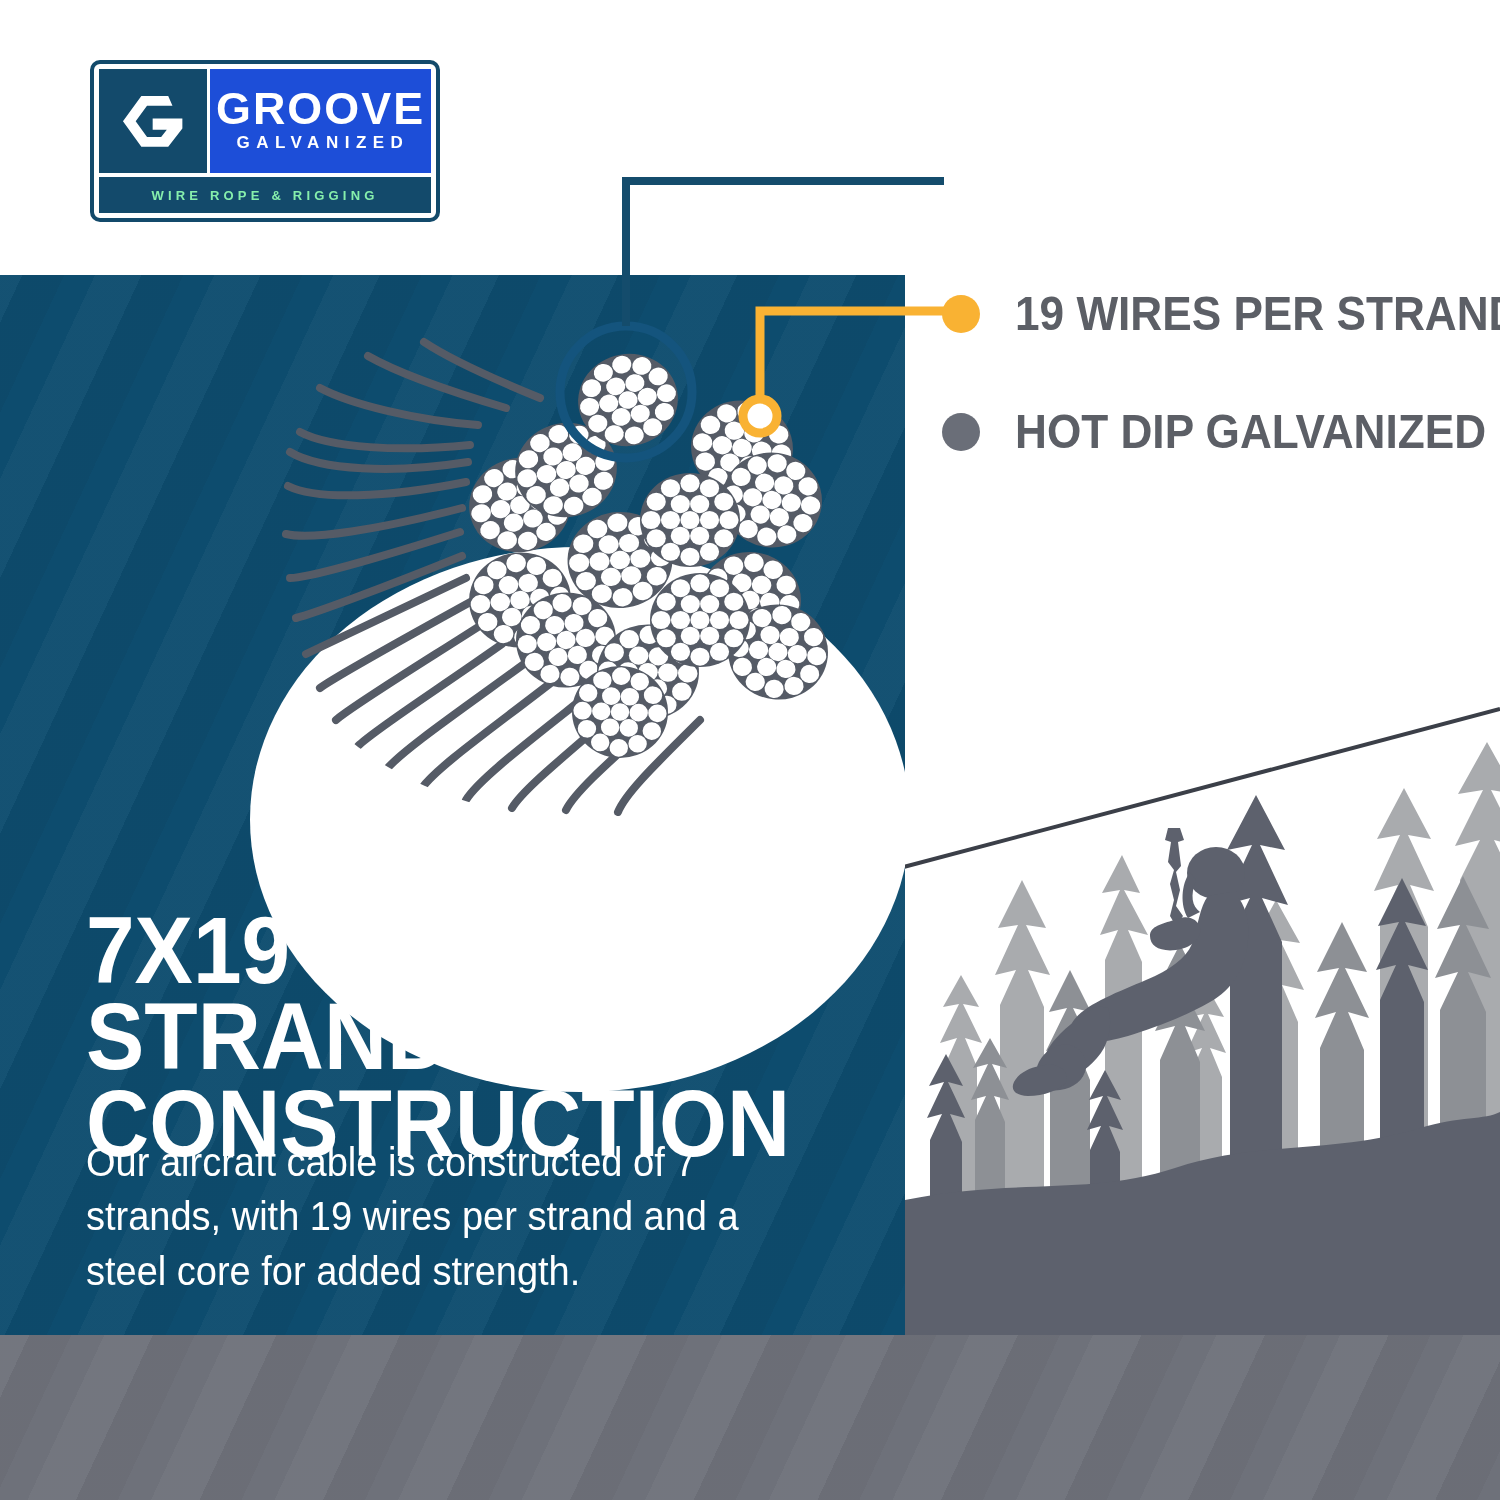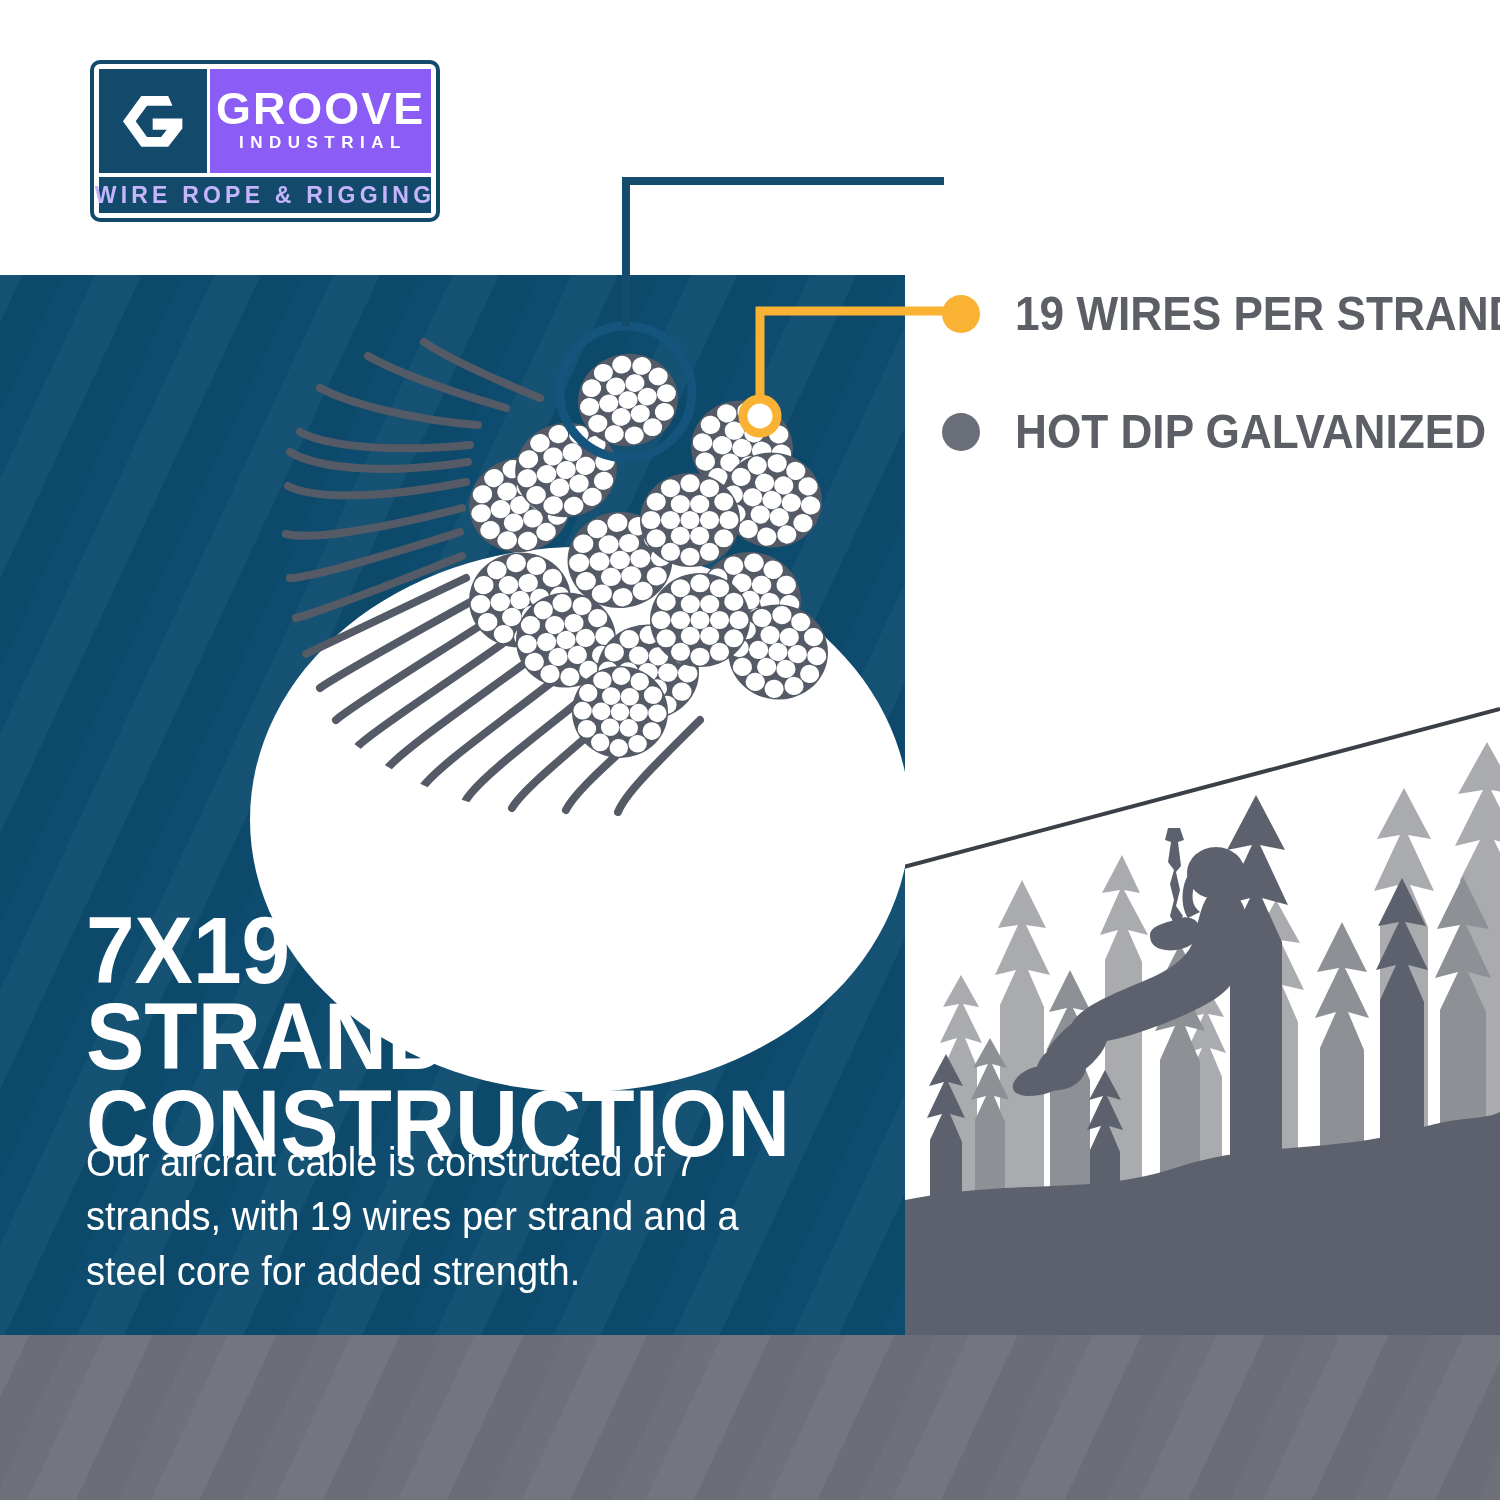--- a/index.html
+++ b/index.html
@@ -8,29 +8,29 @@
   .canvas{position:relative;width:1500px;height:1500px;overflow:hidden;background:#ffffff;}
 
   
   .logo{position:absolute;left:90px;top:60px;width:350px;height:162px;
         border:4px solid #134a6b;border-radius:10px;background:#ffffff;padding:5px;box-sizing:border-box;}
   .logo-inner{display:flex;flex-direction:column;width:100%;height:100%;}
   .logo-top{display:flex;flex:1 1 auto;min-height:0;}
   .logo-mark{width:36%;background:#134a6b;display:flex;align-items:center;justify-content:center;
              border-right:3px solid #ffffff;}
   .logo-mark svg{width:68%;height:68%;display:block;}
-  .logo-word{flex:1 1 auto;background:#8b5cf6;display:flex;flex-direction:column;
+  .logo-word{flex:1 1 auto;background:#1d4ed8;display:flex;flex-direction:column;
              align-items:center;justify-content:center;padding:4px 8px 2px;box-sizing:border-box;}
   .logo-word .big{color:#fff;font-weight:bold;font-size:44px;line-height:0.95;letter-spacing:2px;
                   font-family:"Liberation Sans Narrow","Liberation Sans",sans-serif;
                   transform:scaleX(1.02);white-space:nowrap;}
   .logo-word .sub{color:#fff;font-weight:bold;font-size:17px;letter-spacing:6.5px;line-height:1.6;
                   white-space:nowrap;padding-left:5px;}
   .logo-bar{height:36px;margin-top:4px;background:#134a6b;display:flex;align-items:center;justify-content:center;}
-  .logo-bar span{color:#c4b5fd;font-weight:bold;font-size:23px;letter-spacing:4.2px;white-space:nowrap;}
+  .logo-bar span{color:#86efac;font-weight:bold;font-size:13px;letter-spacing:4.2px;white-space:nowrap;}
 
   
   .teal-panel{position:absolute;left:0;top:275px;width:905px;height:1060px;background:#0d4c6e;overflow:hidden;}
   .teal-panel .stripes{position:absolute;inset:-200px;
       background:repeating-linear-gradient(115deg,
         rgba(255,255,255,0.000) 0px, rgba(255,255,255,0.000) 28px,
         rgba(255,255,255,0.030) 28px, rgba(255,255,255,0.030) 70px,
         rgba(0,0,0,0.035) 70px, rgba(0,0,0,0.035) 108px);}
 
   
@@ -264,21 +264,21 @@
   <div class="logo">
     <div class="logo-inner">
       <div class="logo-top">
         <div class="logo-mark">
           <svg viewBox="0 0 100 100" aria-hidden="true">
             <path d="M72,14 L34,14 L8,50 L34,86 L72,86 L92,60 L92,46 L50,46 L50,62 L70,62 L62,72 L42,72 L26,50 L42,28 L78,28 Z" fill="#ffffff"></path>
           </svg>
         </div>
         <div class="logo-word">
           <div class="big">GROOVE</div>
-          <div class="sub">INDUSTRIAL</div>
+          <div class="sub">GALVANIZED</div>
         </div>
       </div>
       <div class="logo-bar">
         <span>WIRE ROPE &amp; RIGGING</span>
       </div>
     </div>
   </div>
 
   <div class="callout" id="callout-1">
     <span class="dot" style="background: rgb(249, 178, 51);"></span>

